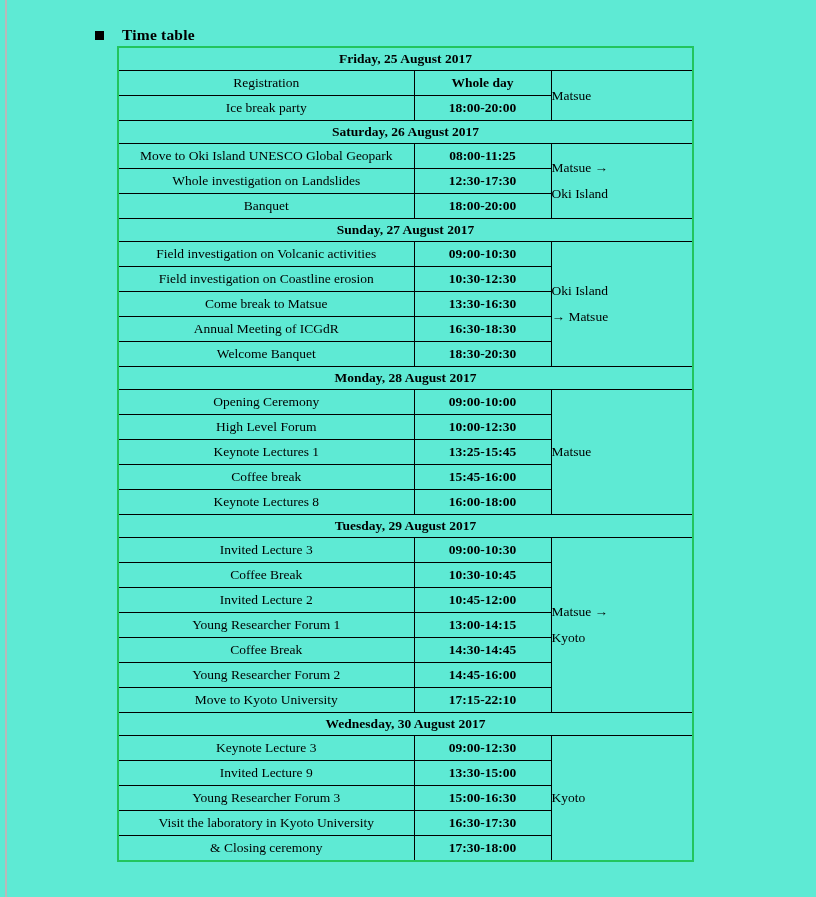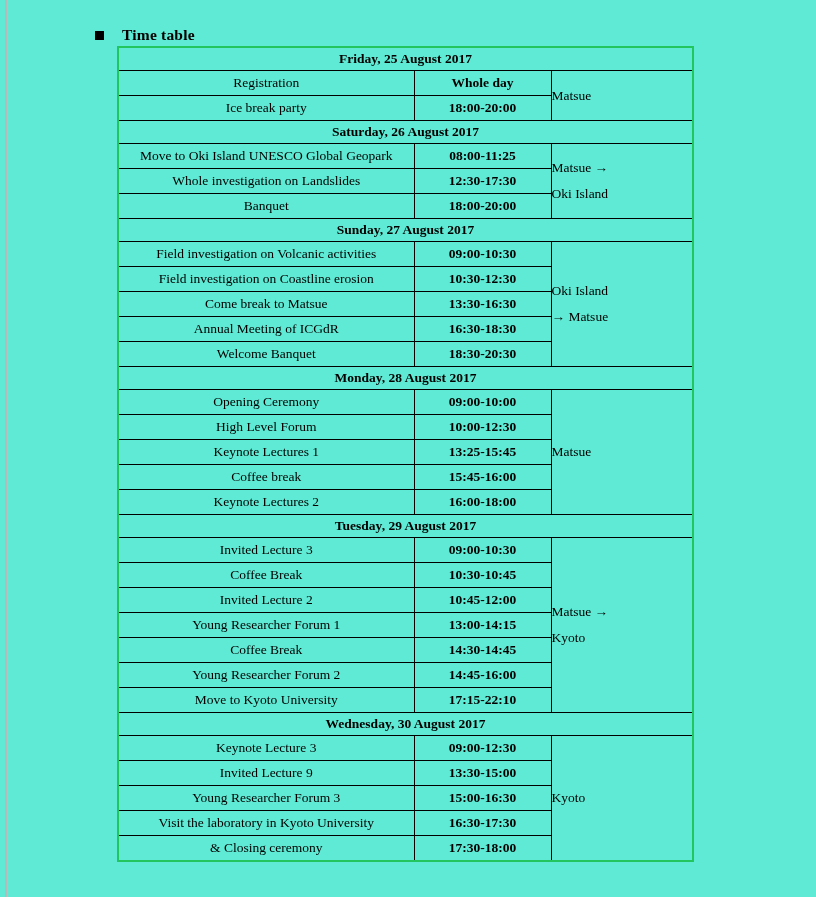--- a/index.html
+++ b/index.html
@@ -152,21 +152,21 @@
       </tr>
       <tr class="dr">
         <td class="act">Keynote Lectures 1</td>
         <td class="tim">13:25-15:45</td>
       </tr>
       <tr class="dr">
         <td class="act">Coffee break</td>
         <td class="tim">15:45-16:00</td>
       </tr>
       <tr class="dr">
-        <td class="act">Keynote Lectures 2</td>
+        <td class="act">Keynote Lectures 8</td>
         <td class="tim">16:00-18:00</td>
       </tr>
 
       <tr class="dh">
         <td colspan="3">Tuesday, 29 August 2017</td>
       </tr>
       <tr class="dr">
         <td class="act">Invited Lecture 3</td>
         <td class="tim">09:00-10:30</td>
         <td class="loc" rowspan="7">

